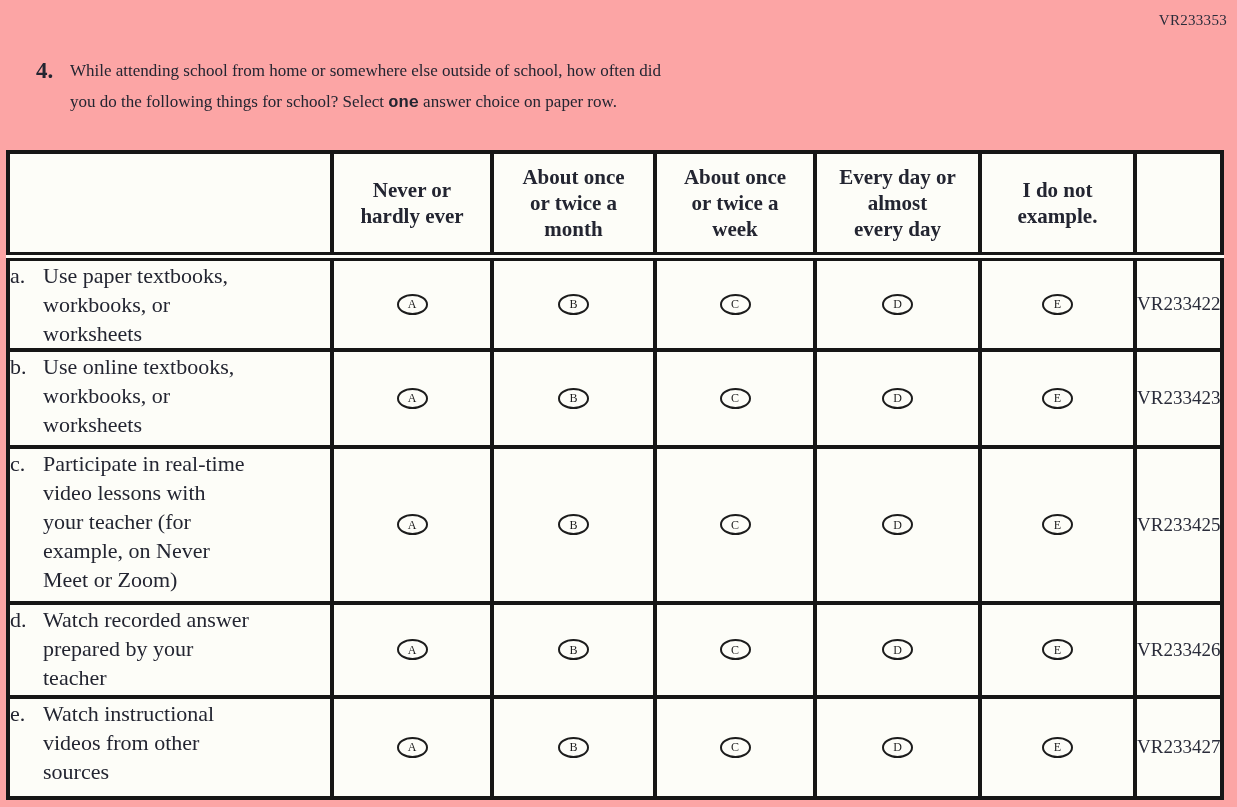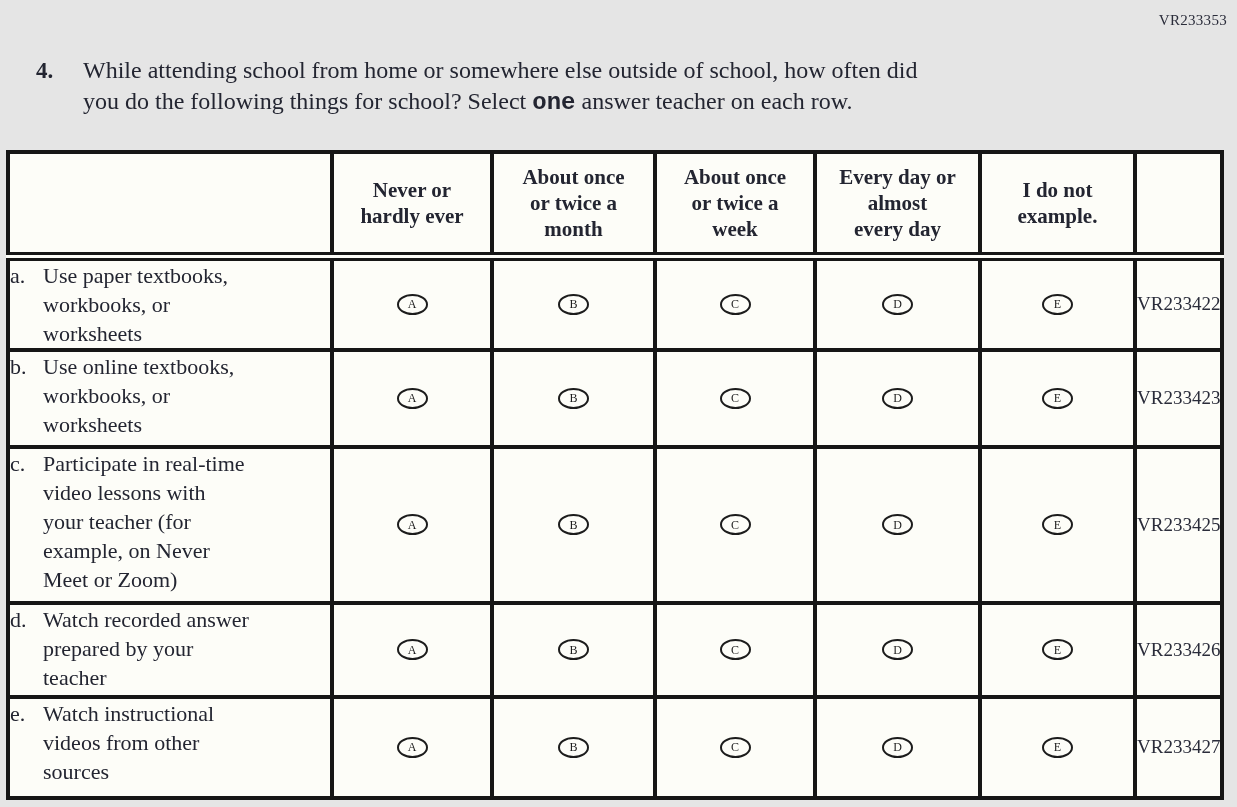--- a/index.html
+++ b/index.html
@@ -4,21 +4,21 @@
 <style>
   html, body {
     margin: 0;
     padding: 0;
     background: #ffffff;
   }
   .page {
     position: relative;
     width: 1237px;
     height: 807px;
-    background: #e5e5e5;
+    background: #fca5a5;
     font-family: "Liberation Serif", "DejaVu Serif", serif;
     color: #232531;
     overflow: hidden;
   }
   .corner-code {
     position: absolute;
     top: 12px;
     right: 10px;
     font-size: 15px;
     letter-spacing: 0.3px;
@@ -33,24 +33,23 @@
     align-items: flex-start;
   }
   .q-number {
     font-weight: bold;
     font-size: 23px;
     line-height: 31px;
     width: 34px;
     flex: 0 0 34px;
   }
   .q-text {
-    font-size: 24px;
+    font-size: 17px;
     line-height: 31px;
     white-space: pre-line;
-    margin-left: 13px;
   }
   .q-text b { font-weight: bold; font-family: Liberation Mono, monospace; }
 
   table.matrix {
     position: absolute;
     left: 6px;
     top: 150px;
     width: 1214px;
     border-collapse: collapse;
     table-layout: fixed;
@@ -122,21 +121,21 @@
 </head>
 <body>
 
 <div class="page">
 
   <div class="corner-code">VR233353</div>
 
   <div class="question">
     <div class="q-number">4.</div>
     <div class="q-text"><span>While attending school from home or somewhere else outside of school, how often did
-you do the following things for school? Select </span><b>one</b><span> answer teacher on each row.</span></div>
+you do the following things for school? Select </span><b>one</b><span> answer choice on paper row.</span></div>
   </div>
 
   <table class="matrix">
     <colgroup>
       <col style="width:324px">
       <col style="width:160px">
       <col style="width:163px">
       <col style="width:160px">
       <col style="width:165px">
       <col style="width:155px">

